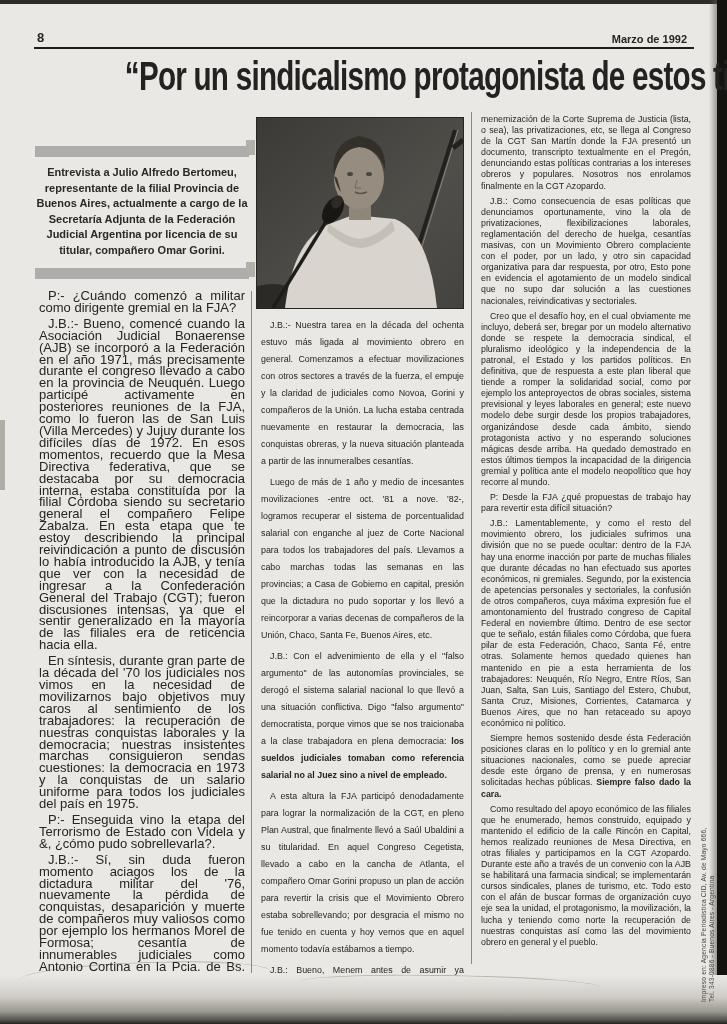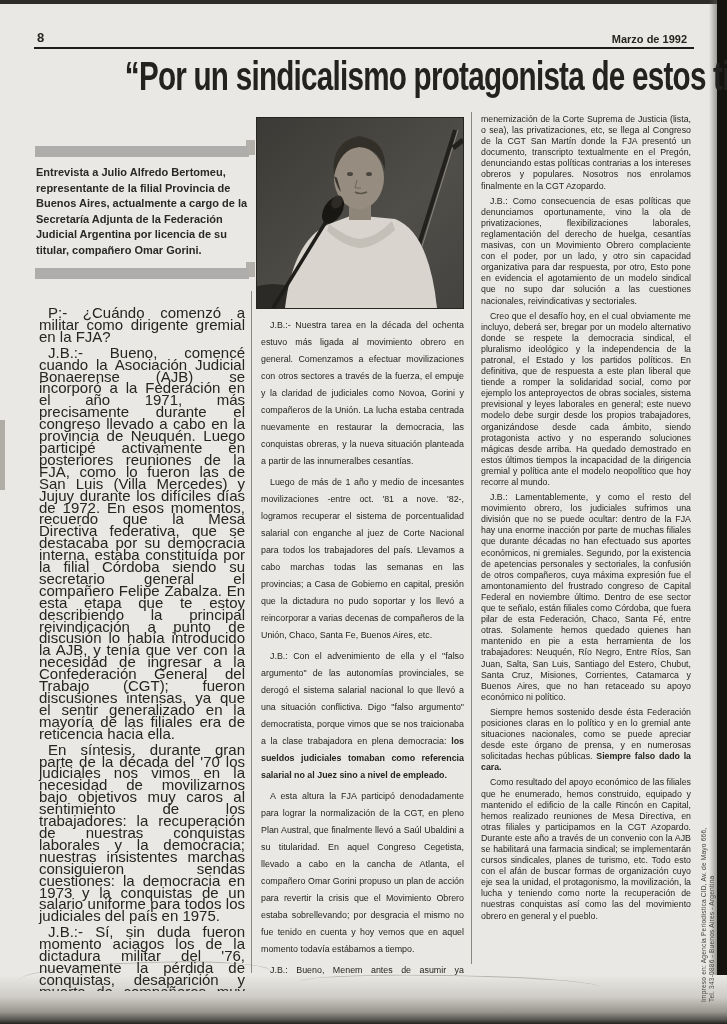--- a/index.html
+++ b/index.html
@@ -32,35 +32,35 @@
   .headline-wrap{position:absolute;left:0;top:54px;width:727px;text-align:center;}
   .headline{
     display:inline-block;font-size:40px;font-weight:bold;letter-spacing:-1px;
     transform:scaleX(.74);transform-origin:center;white-space:nowrap;color:#232220;
   }
 
   
   .intro-box{position:absolute;left:35px;top:146px;width:214px;}
   .gbar{height:11px;background:#aeadab;}
   .intro-text{
-    font-size:11px;font-weight:bold;line-height:15.6px;text-align:left;
+    font-size:11px;font-weight:bold;line-height:15.6px;text-align:center;
     padding:8px 1px 9px 1px;color:#2a2925;
   }
 
   
   .photo{position:absolute;left:256px;top:117px;width:206px;height:190px;
     border:1px solid #26251f;background:#494743;}
   .photo svg{display:block;}
 
   
   .col{position:absolute;text-align:justify;color:#26251f;overflow:hidden;}
   .col p{margin:4px;text-indent:9px;}
   .col p.noind{text-indent:0;}
   .col b{font-weight:bold;}
-  #col1{left:35px;top:303px;width:214px;height:688px;font-size:15px;line-height:11.9px;}
+  #col1{left:35px;top:286px;width:214px;height:688px;font-size:13px;line-height:11.9px;}
   #col2{left:257px;top:313px;width:211px;height:662px;font-size:8.9px;line-height:17px;}
   #col3{left:477px;top:110px;width:218px;height:862px;font-size:8.8px;line-height:11.1px;}
   .vdiv{position:absolute;width:1px;background:#8a8780;}
   #div1{left:251px;top:291px;height:682px;}
   #div2{left:471px;top:112px;height:852px;}
 
   
   .imprint{
     position:absolute;left:700px;top:1002px;width:400px;
     transform:rotate(-90deg);transform-origin:0 0;
@@ -136,38 +136,40 @@
     </svg>
   </div>
 
   <div class="vdiv" id="div1"></div>
   <div class="vdiv" id="div2"></div>
 
   <div class="col" id="col1">
     <p><span>P:- ¿Cuándo comenzó a militar como dirigente gremial en la FJA?</span></p>
     <p><span>J.B.:- Bueno, comencé cuando la Asociación Judicial Bonaerense (AJB) se incorporó a la Federación en el año 1971, más precisamente durante el congreso llevado a cabo en la provincia de Neuquén. Luego participé activamente en posteriores reuniones de la FJA, como lo fueron las de San Luis (Villa Mercedes) y Jujuy durante los difíciles días de 1972. En esos momentos, recuerdo que la Mesa Directiva federativa, que se destacaba por su democracia interna, estaba constituída por la filial Córdoba siendo su secretario general el compañero Felipe Zabalza. En esta etapa que te estoy describiendo la principal reivindicación a punto de discusión lo había introducido la AJB, y tenía que ver con la necesidad de ingresar a la Confederación General del Trabajo (CGT); fueron discusiones intensas, ya que el sentir generalizado en la mayoría de las filiales era de reticencia hacia ella.</span></p>
     <p><span>En síntesis, durante gran parte de la década del '70 los judiciales nos vimos en la necesidad de movilizarnos bajo objetivos muy caros al sentimiento de los trabajadores: la recuperación de nuestras conquistas laborales y la democracia; nuestras insistentes marchas consiguieron sendas cuestiones: la democracia en 1973 y la conquistas de un salario uniforme para todos los judiciales del país en 1975.</span></p>
+    <p><span>P:- Enseguida vino la etapa del Terrorismo de Estado con Videla y &amp;, ¿cómo pudo sobrellevarla?.</span></p>
     <p><span>J.B.:- Sí, sin duda fueron momento aciagos los de la dictadura militar del '76, nuevamente la pérdida de conquistas, desaparición y muerte de compañeros muy valiosos como por ejemplo los hermanos Morel de Formosa; cesantía de innumerables judiciales como Antonio Cortina en la Pcia. de Bs. As., entre muchos otros. No obstante las constantes y permanentes, acciones intimidatorias de que fuimos objeto, no fue impedimento para buscar el mejor funcionamiento en la FJA: en pleno proceso represivo llevamos adelante un Plenario en Río Cuarto -Córdoba- el año 1976 al cual no pudieron llegar los compañeros de la Unión Carlos Lavié y el "Tata" García Conde, pues fueron detenidos en la localidad de San Miguel y posteriormente traslados a la U9 de La Plata; visitamos muchos compañeros de la FJA a los detenidos, Fernández Novoa, Gorini, Olga Bueno, durante los dos años que debieron soportar allí: a Lavié logramos que se lo incorporara a la justicia, pero desgracidadamente el "Tata" falleció al poco tiempo como consecuencia de las condiciones infrahumanas que no soportó en prisión. </span><b>Fue este el momento más duro, más triste, más difícil.</b></p>
 
   </div>
 
   <div class="col" id="col2">
     <p><span>J.B.:- Nuestra tarea en la década del ochenta estuvo más ligada al movimiento obrero en general. Comenzamos a efectuar movilizaciones con otros sectores a través de la fuerza, el empuje y la claridad de judiciales como Novoa, Gorini y compañeros de la Unión. La lucha estaba centrada nuevamente en restaurar la democracia, las conquistas obreras, y la nueva situación planteada a partir de las innumeralbes cesantías.</span></p>
     <p><span>Luego de más de 1 año y medio de incesantes movilizaciones -entre oct. '81 a nove. '82-, logramos recuperar el sistema de porcentualidad salarial con enganche al juez de Corte Nacional para todos los trabajadores del país. Llevamos a cabo marchas todas las semanas en las provincias; a Casa de Gobierno en capital, presión que la dictadura no pudo soportar y los llevó a reincorporar a varias decenas de compañeros de la Unión, Chaco, Santa Fe, Buenos Aires, etc.</span></p>
     <p><span>J.B.: Con el advenimiento de ella y el "falso argumento" de las autonomías provinciales, se derogó el sistema salarial nacional lo que llevó a una situación conflictiva. Digo "falso argumento" democratista, porque vimos que se nos traicionaba a la clase trabajadora en plena democracia: </span><b>los sueldos judiciales tomaban como referencia salarial no al Juez sino a nivel de empleado.</b></p>
     <p><span>A esta altura la FJA participó denodadamente para lograr la normalización de la CGT, en pleno Plan Austral, que finalmente llevó a Saúl Ubaldini a su titularidad. En aquel Congreso Cegetista, llevado a cabo en la cancha de Atlanta, el compañero Omar Gorini propuso un plan de acción para revertir la crisis que el Movimiento Obrero estaba sobrellevando; por desgracia el mismo no fue tenido en cuenta y hoy vemos que en aquel momento todavía estábamos a tiempo.</span></p>
     <p><span>J.B.: Bueno, Menem antes de asumir ya señalaba que iba a eliminar nuestras conquistas, campaña que él denominó "contra los privilegios", incluyendo la Ley de Enganche Nacional. Al hacerse cargo del gobierno nacional elevó inmediatamente las leyes de Reforma del Estado y de Emergencia Económica, consumándose la más grande injusticia. Esta situación motivó que a pocos días de haber asumido el gobierno, la Federación impulsó movilizaciones en todo el país que desgraciadamente no son acompañadas por los integrantes de la UEJN, perjudicados directos de esta situación, ya que a la FJA la afectaba indirectamente.</span></p>
     <p><span>P: Menem no tuvo ningún tipo de prejuicio en equipado al Poder Judicial...</span></p>
     <p><span>J.B.: Efectivamente, con la políticos de la Ley de emergencia económica, la amplicación y</span></p>
   </div>
 
   <div class="col" id="col3">
     <p class="noind"><span>menemización de la Corte Suprema de Justicia (lista, o sea), las privatizaciones, etc, se llega al Congreso de la CGT San Martín donde la FJA presentó un documento, transcripto textualmente en el Pregón, denunciando estas políticas contrarias a los intereses obreros y populares. Nosotros nos enrolamos finalmente en la CGT Azopardo.</span></p>
     <p><span>J.B.: Como consecuencia de esas políticas que denunciamos oportunamente, vino la ola de privatizaciones, flexibilizaciones laborales, reglamentación del derecho de huelga, cesantías masivas, con un Movimiento Obrero complaciente con el poder, por un lado, y otro sin capacidad organizativa para dar respuesta, por otro, Esto pone en evidencia el agotamiento de un modelo sindical que no supo dar solución a las cuestiones nacionales, reivindicativas y sectoriales.</span></p>
     <p><span>Creo que el desafío hoy, en el cual obviamente me incluyo, deberá ser, bregar por un modelo alternativo donde se respete la democracia sindical, el pluralismo ideológico y la independencia de la patronal, el Estado y los partidos políticos. En definitiva, que de respuesta a este plan liberal que tiende a romper la solidaridad social, como por ejemplo los anteproyectos de obras sociales, sistema previsional y leyes laborales en general; este nuevo modelo debe surgir desde los propios trabajadores, organizándose desde cada ámbito, siendo protagonista activo y no esperando soluciones mágicas desde arriba. Ha quedado demostrado en estos últimos tiempos la incapacidad de la dirigencia gremial y política ante el modelo neopolítico que hoy recorre al mundo.</span></p>
+    <p><span>P: Desde la FJA ¿qué propuestas de trabajo hay para revertir esta difícil situación?</span></p>
     <p><span>J.B.: Lamentablemente, y como el resto del movimiento obrero, los judiciales sufrimos una división que no se puede ocultar: dentro de la FJA hay una enorme inacción por parte de muchas filiales que durante décadas no han efectuado sus aportes económicos, ni gremiales. Segundo, por la existencia de apetencias personales y sectoriales, la confusión de otros compañeros, cuya máxima expresión fue el amontonamiento del frustrado congreso de Capital Federal en noviembre último. Dentro de ese sector que te señalo, están filiales como Córdoba, que fuera pilar de esta Federación, Chaco, Santa Fé, entre otras. Solamente hemos quedado quienes han mantenido en pie a esta herramienta de los trabajadores: Neuquén, Río Negro, Entre Ríos, San Juan, Salta, San Luis, Santiago del Estero, Chubut, Santa Cruz, Misiones, Corrientes, Catamarca y Buenos Aires, que no han retaceado su apoyo económico ni político.</span></p>
     <p><span>Siempre hemos sostenido desde ésta Federación posiciones claras en lo político y en lo gremial ante situaciones nacionales, como se puede apreciar desde este órgano de prensa, y en numerosas solicitadas hechas públicas. </span><b>Siempre falso dado la cara.</b></p>
     <p><span>Como resultado del apoyo económico de las filiales que he enumerado, hemos construido, equipado y mantenido el edificio de la calle Rincón en Capital, hemos realizado reuniones de Mesa Directiva, en otras filiales y participamos en la CGT Azopardo. Durante este año a través de un convenio con la AJB se habilitará una farmacia sindical; se implementarán cursos sindicales, planes de turismo, etc. Todo esto con el afán de buscar formas de organización cuyo eje sea la unidad, el protagonismo, la movilización, la lucha y teniendo como norte la recuperación de nuestras conquistas así como las del movimiento obrero en general y el pueblo.</span></p>
   </div>
 
   <div class="imprint">
     <div>Impreso en: Agencia Periodística CID, Av. de Mayo 666,</div>
     <div>Tel. 343-0886 - Buenos Aires - Argentina</div>
   </div>
 

